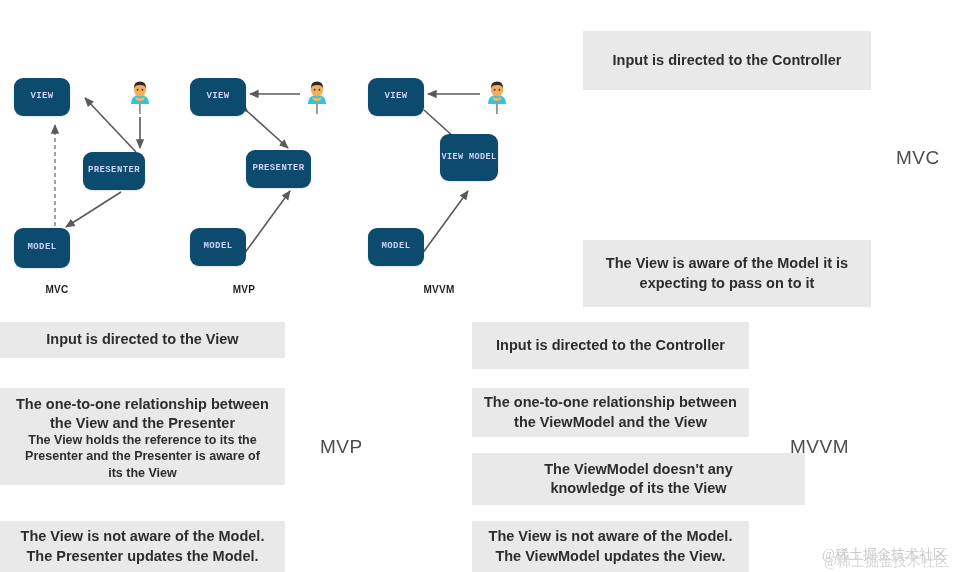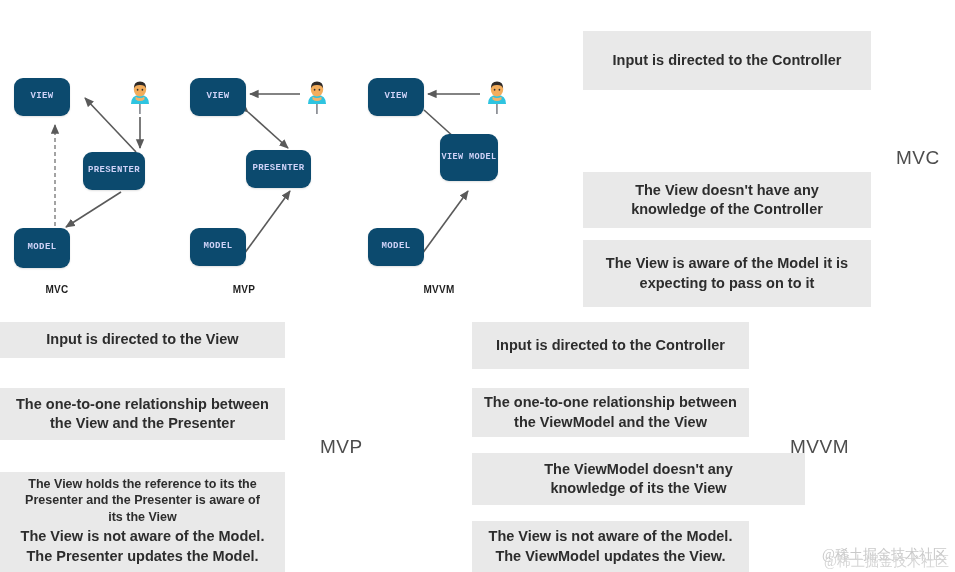--- a/index.html
+++ b/index.html
@@ -224,30 +224,28 @@
     <ellipse cx="13" cy="9.5" rx="6.2" ry="7" fill="#f3ad5c"></ellipse>
     <path d="M6.8 8.5 q0 -7 6.2 -7 q6.2 0 6.2 7 q-1.6 -3.6 -6.2 -3.4 q-4.6 -0.2 -6.2 3.4 z" fill="#2f2a28"></path>
     <ellipse cx="10.6" cy="9.8" rx="0.85" ry="1.05" fill="#33302e"></ellipse>
     <ellipse cx="15.4" cy="9.8" rx="0.85" ry="1.05" fill="#33302e"></ellipse>
   </svg>
   <div class="diagram-caption" style="left:400px; top:284px; width:78px;">
     <span>MVVM</span>
   </div>
 
   <div class="stmt" style="left: 583px; top: 31px; width: 288px; height: 59px; white-space: pre-line;">Input is directed to the Controller</div>
-  <div class="stmt" style="left: 583px; top: 172px; width: 288px; height: 56px; white-space: pre-line;">The View doesn't have any
-knowledge of the Controller</div>
   <div class="stmt" style="left: 583px; top: 240px; width: 288px; height: 67px; white-space: pre-line;">The View is aware of the Model it is
 expecting to pass on to it</div>
   <div class="group-label" style="left:896px; top:147px;">MVC</div>
 
   <div class="stmt" style="left: 0px; top: 322px; width: 285px; height: 36px; white-space: pre-line;">Input is directed to the View</div>
   <div class="stmt" style="left: 0px; top: 388px; width: 285px; height: 52px; white-space: pre-line;">The one-to-one relationship between
 the View and the Presenter</div>
-  <div class="stmt small" style="left: 0px; top: 472px; width: 285px; height: 57px; white-space: pre-line;">The View holds the reference to its the
+  <div class="stmt small" style="left: 0px; top: 428px; width: 285px; height: 57px; white-space: pre-line;">The View holds the reference to its the
 Presenter and the Presenter is aware of
 its the View</div>
   <div class="stmt" style="left: 0px; top: 521px; width: 285px; height: 51px; white-space: pre-line;">The View is not aware of the Model.
 The Presenter updates the Model.</div>
   <div class="group-label" style="left:320px; top:436px;">MVP</div>
 
   <div class="stmt" style="left: 472px; top: 322px; width: 277px; height: 47px; white-space: pre-line;">Input is directed to the Controller</div>
   <div class="stmt" style="left: 472px; top: 388px; width: 277px; height: 49px; white-space: pre-line;">The one-to-one relationship between
 the ViewModel and the View</div>
   <div class="stmt" style="left: 472px; top: 453px; width: 333px; height: 52px; white-space: pre-line;">The ViewModel doesn't any

